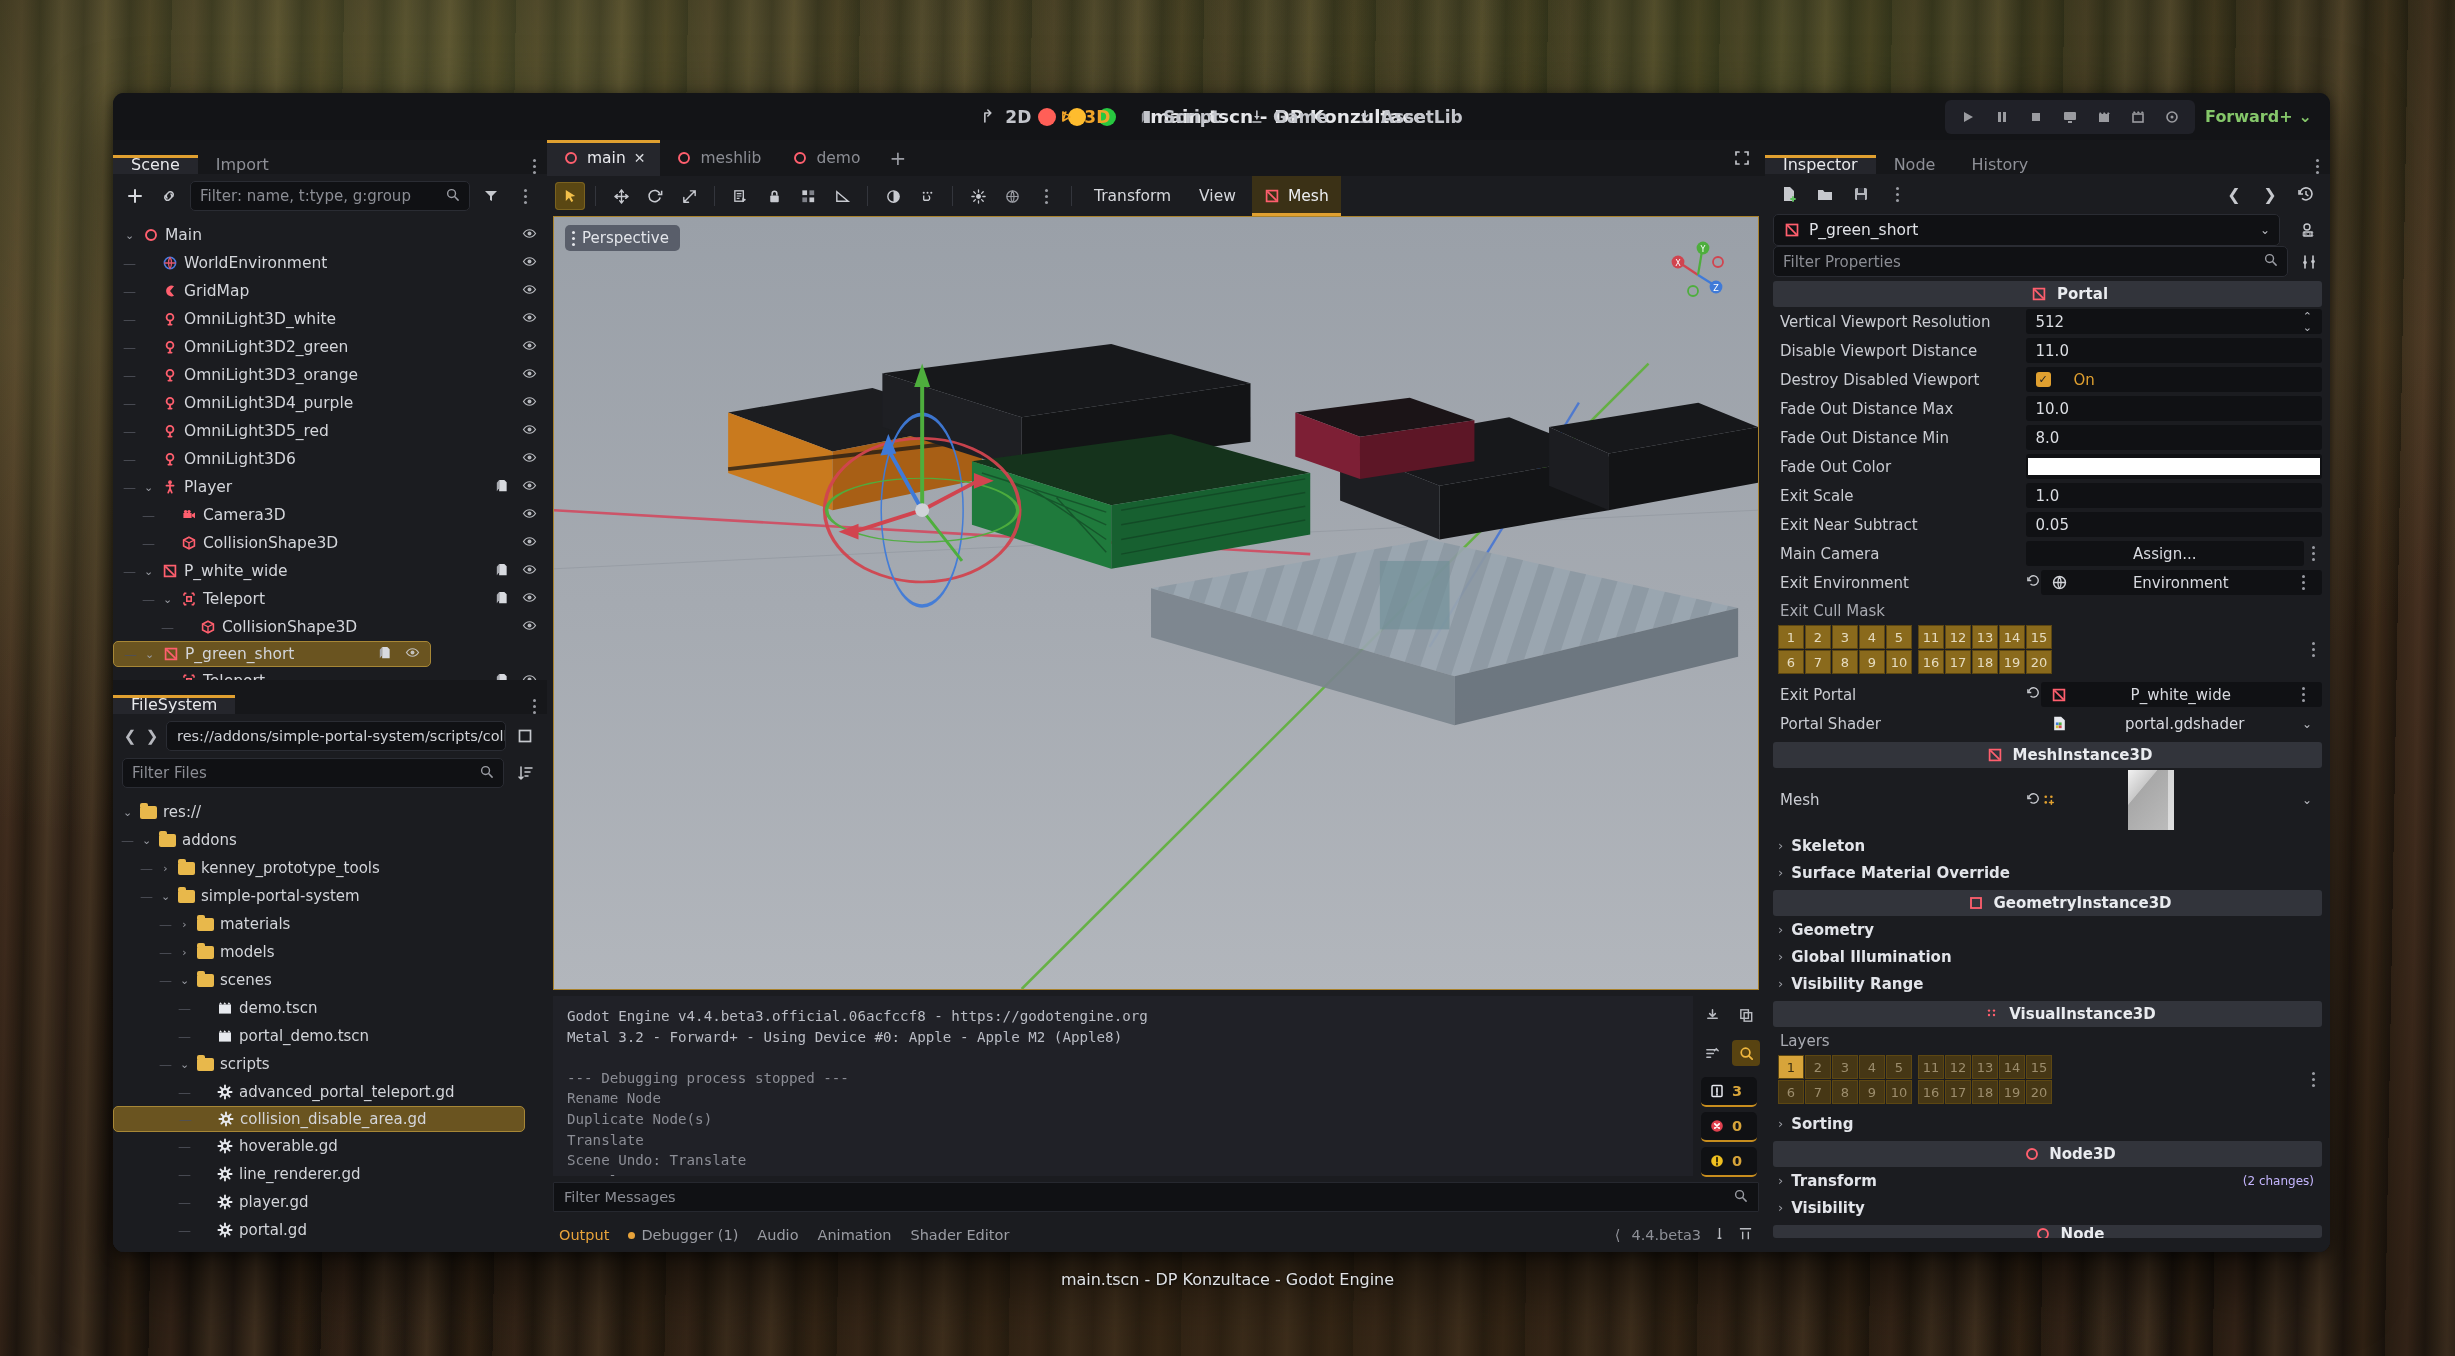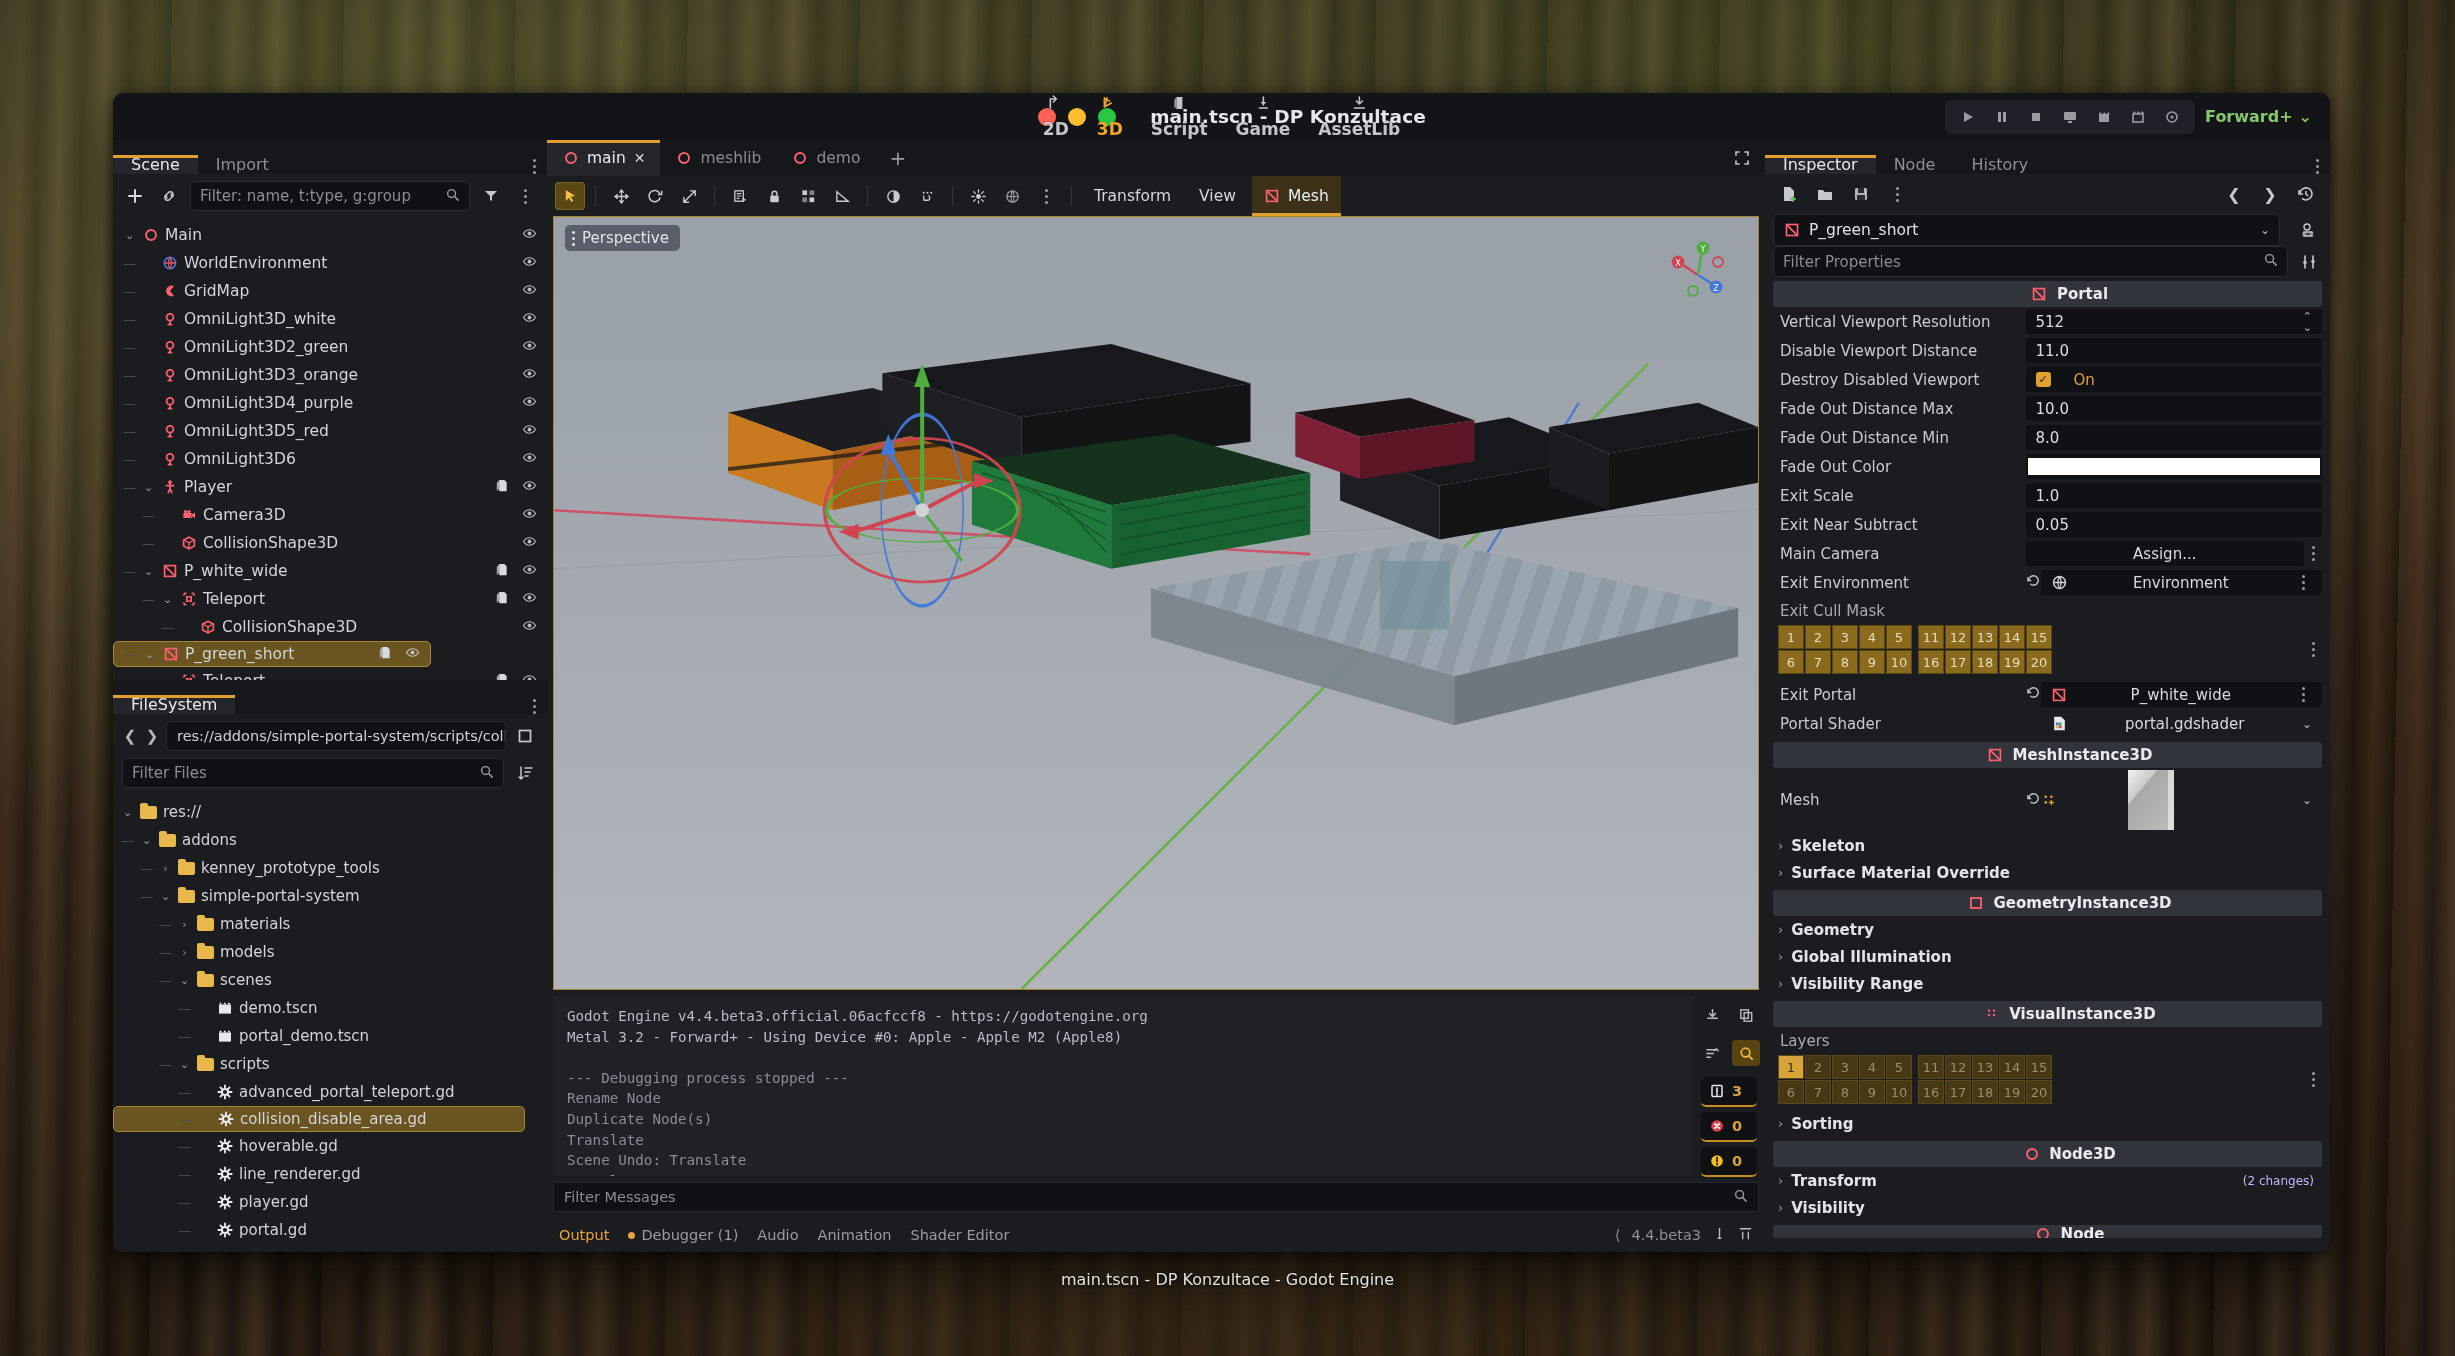--- a/index.html
+++ b/index.html
@@ -59,21 +59,20 @@
     letter-spacing: .1px;
   }
   .mode-tabs {
     position: absolute; left: 50%; transform: translateX(-50%);
     display: flex; align-items: center; gap: 22px;
   }
   .mode-tab {
     display: flex; align-items: center; gap: 7px;
     color: #c3c5cb; font-size: 17px; font-weight: bold;
     padding: 3px 3px;
-    flex-direction: column;
   }
   .mode-tab.active { color: #f0a429; }
   .mode-ic { width: 18px; height: 18px; display:inline-block; position: relative; }
   .runbar {
     position: absolute; right: 18px; display: flex; align-items: center; gap: 10px;
   }
   .runbtns {
     display:flex; align-items:center; gap: 6px;
     background: #202128; border-radius: 6px; padding: 5px 9px;
   }

